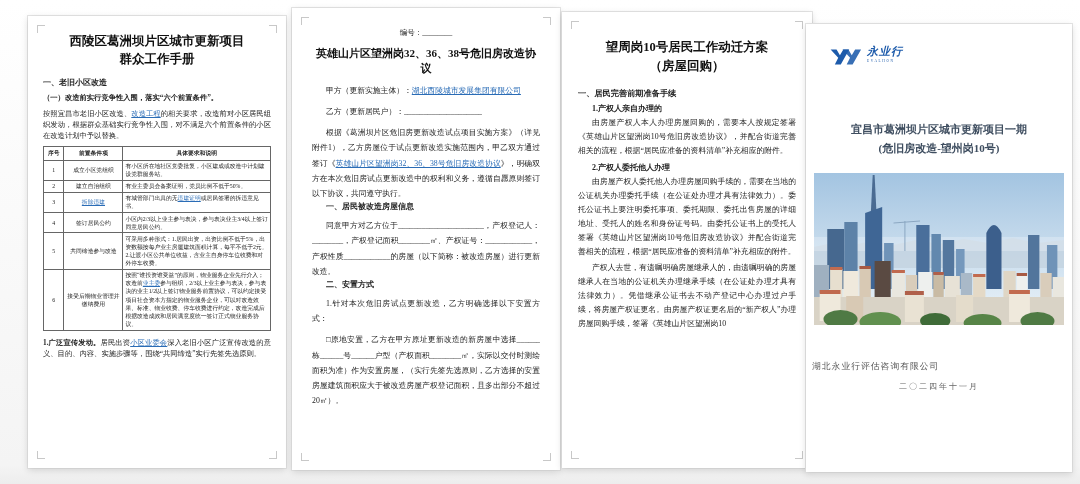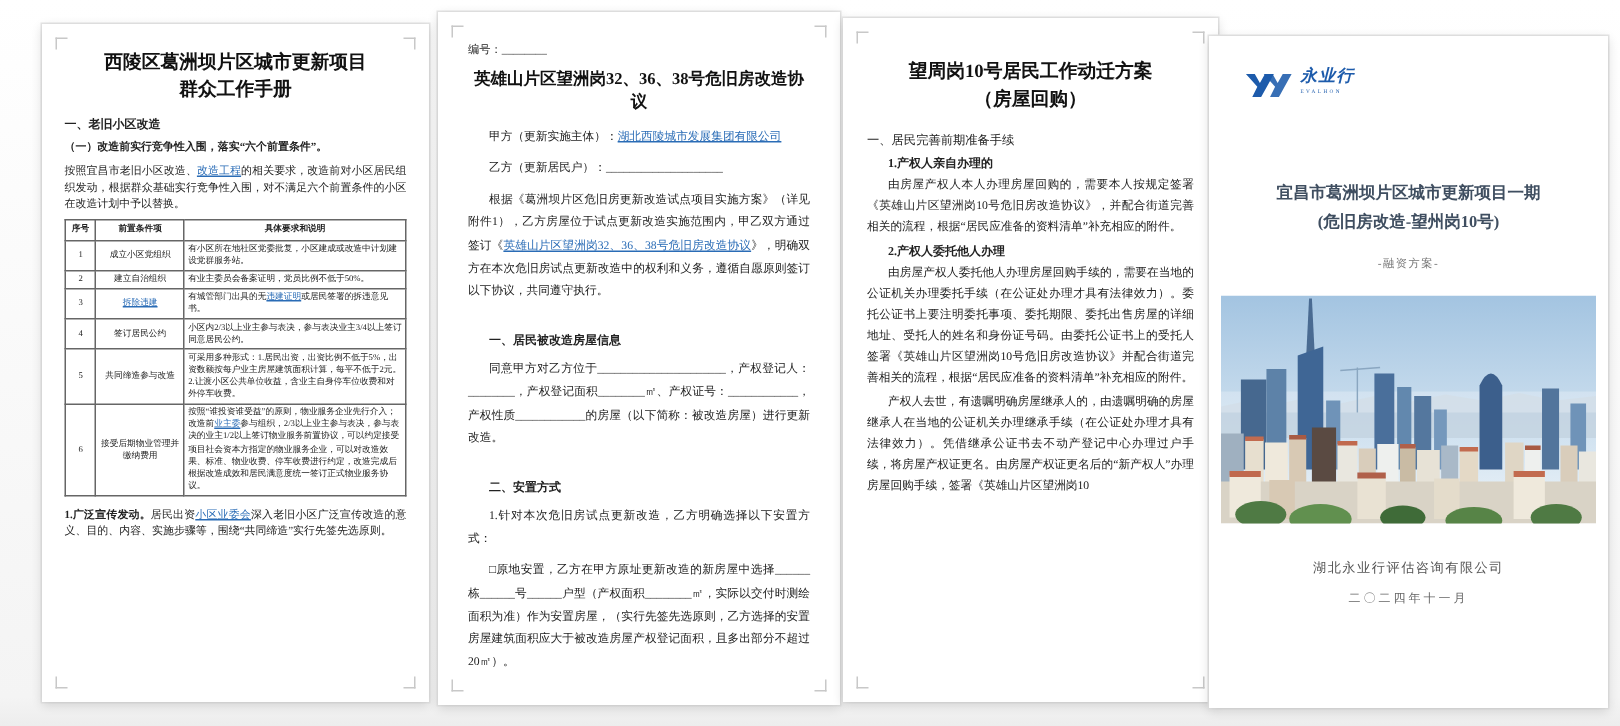--- a/index.html
+++ b/index.html
@@ -32,42 +32,42 @@
   #p1 .par.em{font-weight:bold;}
   #p1 table{width:100%;border-collapse:collapse;margin-top:5px;}
   #p1 th,#p1 td{border:1px solid #666;font-size:5.8px;line-height:1.4;padding:1.5px 2px;vertical-align:middle;}
   #p1 th{font-weight:bold;text-align:center;padding:2px;}
   #p1 td.c{text-align:center;}
   #p1 .foot{font-size:7.3px;line-height:1.55;margin-top:6px;text-align:justify;}
   #p1 .foot b{font-weight:bold;}
 
   
   #p2{left:292px;top:8px;width:268px;height:462px;padding:20px 20px 12px 20px;color:#222;}
-  #p2 .no{font-size:7.5px;text-align:left;margin-bottom:8px;}
+  #p2 .no{font-size:7.5px;text-align:center;margin-bottom:8px;}
   #p2 .title{font-size:11px;font-weight:bold;text-align:center;line-height:1.4;color:#111;}
   #p2 .par{font-size:7.8px;line-height:1.95;margin-top:6px;text-align:justify;}
-  #p2 .h{font-size:8px;font-weight:bold;margin-top:20px;text-indent:14px;}
+  #p2 .h{font-size:8px;font-weight:bold;margin-top:0;text-indent:14px;}
   #p2 .ind{text-indent:14px;}
 
   
   #p3{left:562px;top:12px;width:250px;height:456px;padding:26px 16px 10px 16px;color:#222;}
   #p3 .title{font-size:12.5px;font-weight:bold;text-align:center;line-height:1.5;color:#111;}
-  #p3 .h{font-size:8.2px;font-weight:normal;margin-top:12px;}
+  #p3 .h{font-size:8.2px;font-weight:bold;margin-top:12px;}
   #p3 .s{font-size:8px;font-weight:bold;margin-top:4px;text-indent:14px;}
   #p3 .par{font-size:7.8px;line-height:1.8;margin-top:2px;text-align:justify;text-indent:14px;}
 
   
   #p4{left:806px;top:24px;width:266px;height:448px;padding:14px 6px 10px 6px;color:#333;}
   #p4 .logo{display:flex;align-items:flex-start;gap:5px;margin:8px 0 0 16px;}
   #p4 .logo-cn{color:#1d5bab;font-weight:bold;font-size:11px;font-style:italic;line-height:1;letter-spacing:1px;}
   #p4 .logo-en{color:#1d5bab;font-size:3.5px;letter-spacing:1.6px;margin-top:2px;}
   #p4 .title{margin-top:52px;text-align:center;font-size:11px;font-weight:bold;color:#3f4e60;line-height:1.7;}
   #p4 .subtitle{text-align:center;font-size:7.5px;color:#777;margin-top:14px;letter-spacing:1px;}
   #p4 .photo{margin:16px 2px 0 2px;display:block;width:calc(100% - 4px);height:152px;}
-  #p4 .company{text-align:center;font-size:8.8px;color:#555;margin-top:24px;letter-spacing:1px;}
+  #p4 .company{text-align:left;font-size:8.8px;color:#555;margin-top:36px;letter-spacing:1px;}
   #p4 .date{text-align:center;font-size:8px;color:#666;margin-top:8px;letter-spacing:2px;}
 </style>
 </head>
 <body>
 
 <div class="canvas">
 
   <div class="page" id="p1">
     <div class="cm tl"></div>
     <div class="cm tr"></div>
@@ -174,21 +174,20 @@
       <div>
         <div class="logo-cn">永业行</div>
         <div class="logo-en">EVALHON</div>
       </div>
     </div>
 
     <div class="title">
       <div>宜昌市葛洲坝片区城市更新项目一期</div>
       <div>(危旧房改造-望州岗10号)</div>
     </div>
-    <div class="subtitle">-融资方案-</div>
 
     <svg class="photo" viewBox="0 0 264 152" preserveAspectRatio="none">
       <defs>
         <linearGradient id="sky" x1="0" y1="0" x2="0" y2="1">
           <stop offset="0" stop-color="#a3c4e1"></stop>
           <stop offset="0.7" stop-color="#d7e6f2"></stop>
           <stop offset="1" stop-color="#eef4f9"></stop>
         </linearGradient>
       </defs>
       <rect x="0" y="0" width="264" height="152" fill="url(#sky)"></rect>

